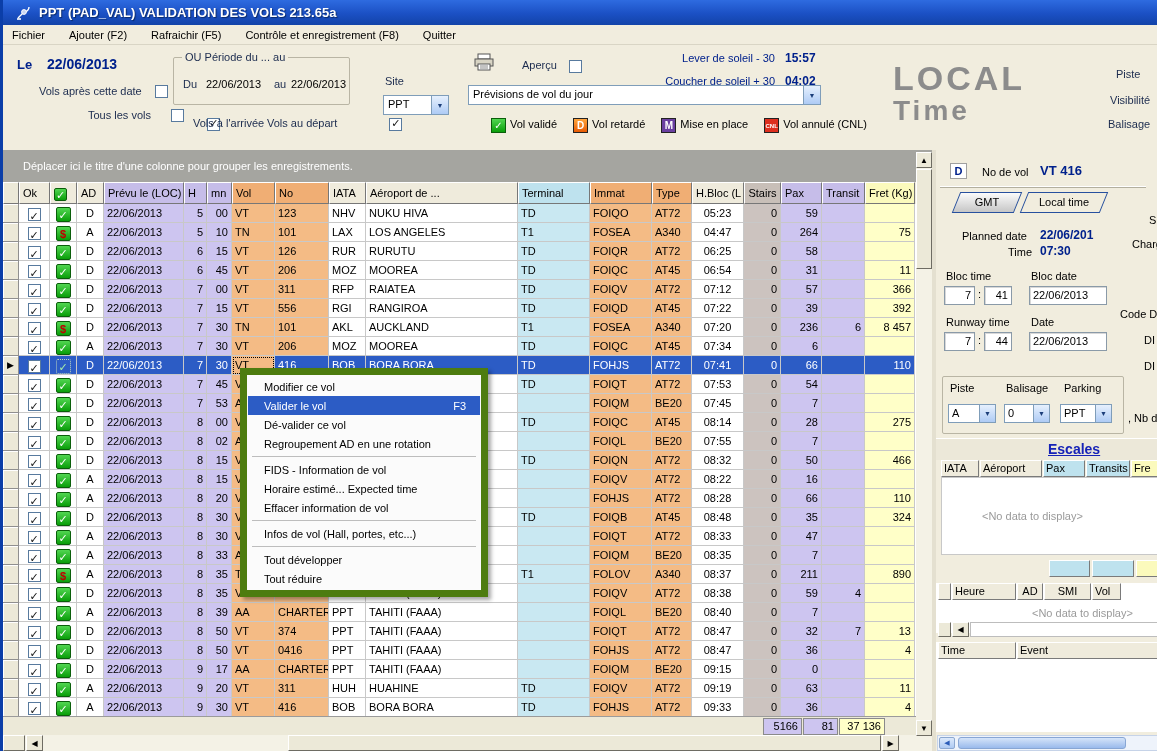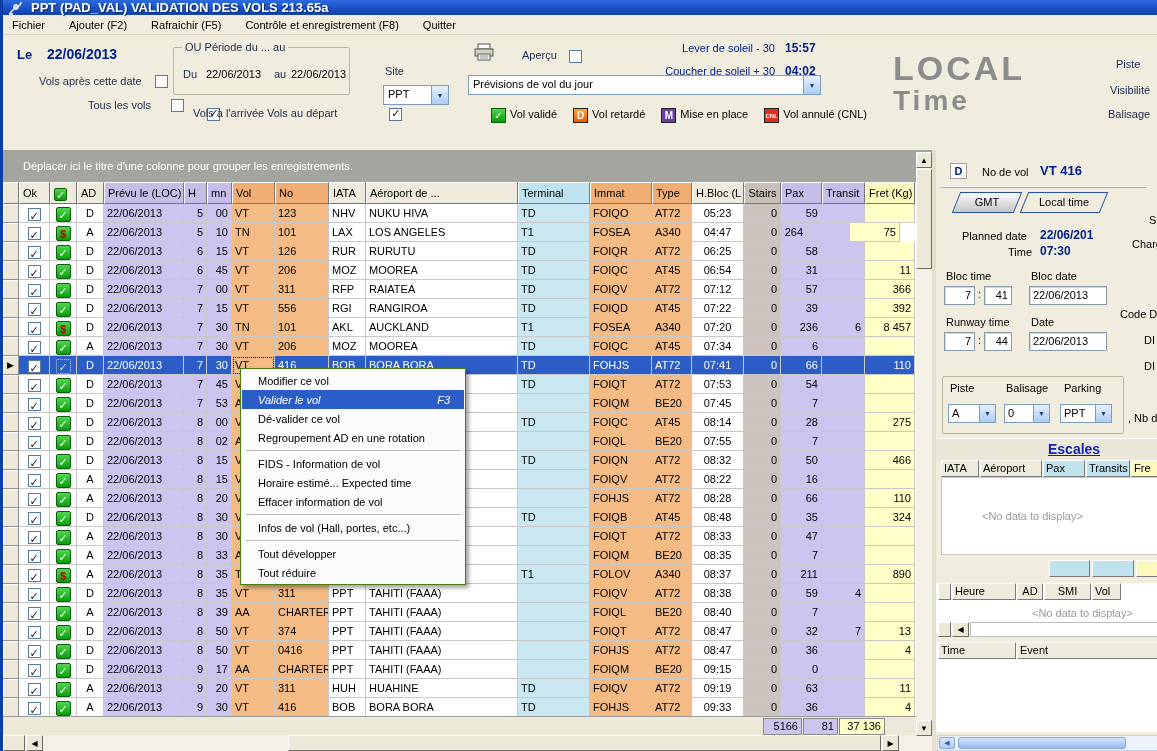--- a/index.html
+++ b/index.html
@@ -1,22 +1,22 @@
 <!DOCTYPE html>
 <html><head>
 <meta charset="utf-8">
 <style>
   html,body{margin:0;padding:0;width:1157px;height:751px;overflow:hidden;background:#D4D0C8;}
   *{box-sizing:border-box;}
   .window{position:relative;width:1157px;height:751px;background:#F1EDDE;
     font-family:"Liberation Sans","DejaVu Sans",sans-serif;font-size:11px;color:#000;
     border-left:3px solid #0B3EA8;overflow:hidden;}
   
-  .titlebar{height:15px;background:linear-gradient(180deg,#2E6BE0 0%,#1B50C4 55%,#1243A8 100%);
-    display:flex;align-items:center;gap:6px;padding-left:4px;color:#fff;font-weight:bold;font-size:13px;
+  .titlebar{height:25px;background:linear-gradient(180deg,#2E6BE0 0%,#1B50C4 55%,#1243A8 100%);
+    display:flex;align-items:center;gap:6px;padding-left:12px;color:#fff;font-weight:bold;font-size:13px;
     text-shadow:1px 1px 1px #0A2A6A;}
   .appicon{width:18px;height:16px;display:flex;align-items:center;justify-content:center;}
   
   .menubar{height:20px;background:#F1EDDE;border-bottom:1px solid #D9D5C5;display:flex;align-items:center;
     padding-left:9px;gap:24px;font-size:11px;}
   .menu-item{cursor:default;}
   
   .header{position:relative;height:105px;background:#F1EDDE;}
   .abs{position:absolute;white-space:nowrap;}
   .navy{color:#00218C;}
@@ -71,24 +71,24 @@
   .ic-s{background:linear-gradient(#51D651,#0A9E0A);border:1px solid #0A5E0A;color:#C00000;}
   .ic-ghost{background:transparent;border:1px dotted #BFD8BF;color:#A8F0A8;}
   .totalsbar{position:relative;height:19px;background:#ECE9D8;border-top:1px solid #9B9B9B;}
   .tcell{position:absolute;top:1px;height:17px;border:1px solid #8A8A8A;font-size:11px;line-height:15px;
     padding:0 3px;text-align:right;}
   .hsb{position:relative;height:17px;background:#F4F2E6;}
   .btn3{background:#ECE9D8;border:1px solid;border-color:#FFF #6E6C63 #6E6C63 #FFF;
     display:flex;align-items:center;justify-content:center;font-size:8px;color:#000;}
   .vsb{position:absolute;left:913px;top:2px;width:16px;height:584px;background:#F4F2E6;}
   
-  .cmenu{position:absolute;left:237px;top:218px;width:226px;background:#FBFBFB;border:1px solid #4d7c0f;
+  .cmenu{position:absolute;left:237px;top:218px;width:248px;background:#FBFBFB;border:7px solid #4d7c0f;
     box-shadow:3px 3px 4px rgba(0,0,0,0.35);padding:2px 1px;z-index:50;}
   .cmi{height:19px;display:flex;align-items:center;justify-content:space-between;padding:0 14px 0 16px;font-size:11px;}
-  .cmi.hl{background:#2C5CC5;color:#fff;font-style:italic;}
+  .cmi.hl{background:#2C5CC5;color:#fff;}
   .cmsep{height:1px;background:#BDBDBD;margin:3px 4px;}
   
   .rpanel{position:absolute;top:150px;left:929px;width:228px;height:601px;background:#F1EDDE;
     border-left:4px solid #E4E0D0;}
   .rp{position:absolute;white-space:nowrap;}
   .dbox{width:17px;height:16px;background:#fff;border:1px solid #A0A0A0;color:#00218C;font-weight:bold;
     text-align:center;line-height:15px;}
   .tab{position:absolute;top:42px;height:21px;border:1px solid #27509E;transform:skewX(-22deg);}
   .tab>span{display:block;transform:skewX(22deg);text-align:center;line-height:19px;font-size:11px;}
   .tab-gmt{left:20px;width:62px;background:linear-gradient(#FBFBFB,#C6C6C6);}
@@ -257,21 +257,21 @@
           <div class="gcell bg-purple ta-r" style="width: 25px;">10</div>
           <div class="gcell bg-orange" style="width: 43px;">TN</div>
           <div class="gcell bg-orange" style="width: 54px;">101</div>
           <div class="gcell " style="width: 37px;">LAX</div>
           <div class="gcell " style="width: 152px;">LOS ANGELES</div>
           <div class="gcell bg-blue" style="width: 72px;">T1</div>
           <div class="gcell bg-orange" style="width: 62px;">FOSEA</div>
           <div class="gcell bg-orange" style="width: 40px;">A340</div>
           <div class="gcell ta-c" style="width: 52px;">04:47</div>
           <div class="gcell bg-stairs ta-r" style="width: 37px;">0</div>
-          <div class="gcell bg-purple ta-r" style="width: 26px;">264</div>
+          <div class="gcell bg-purple ta-r" style="width: 41px;">264</div>
           <div class="gcell bg-purple ta-r" style="width: 43px;"></div>
           <div class="gcell bg-fret ta-r" style="width: 50px;">75</div>
         </div>
         <div class="grow">
           <div class="gcell cell-ind" style="width: 16px;"></div>
           <div class="gcell ta-c" style="width: 31px;"><span class="cb ck"></span></div>
           <div class="gcell ta-c" style="width: 27px;"><span class="ic ic-v">✓</span></div>
           <div class="gcell ta-c" style="width: 27px;">D</div>
           <div class="gcell bg-purple" style="width: 80px;">22/06/2013</div>
           <div class="gcell bg-purple ta-r" style="width: 23px;">6</div>

